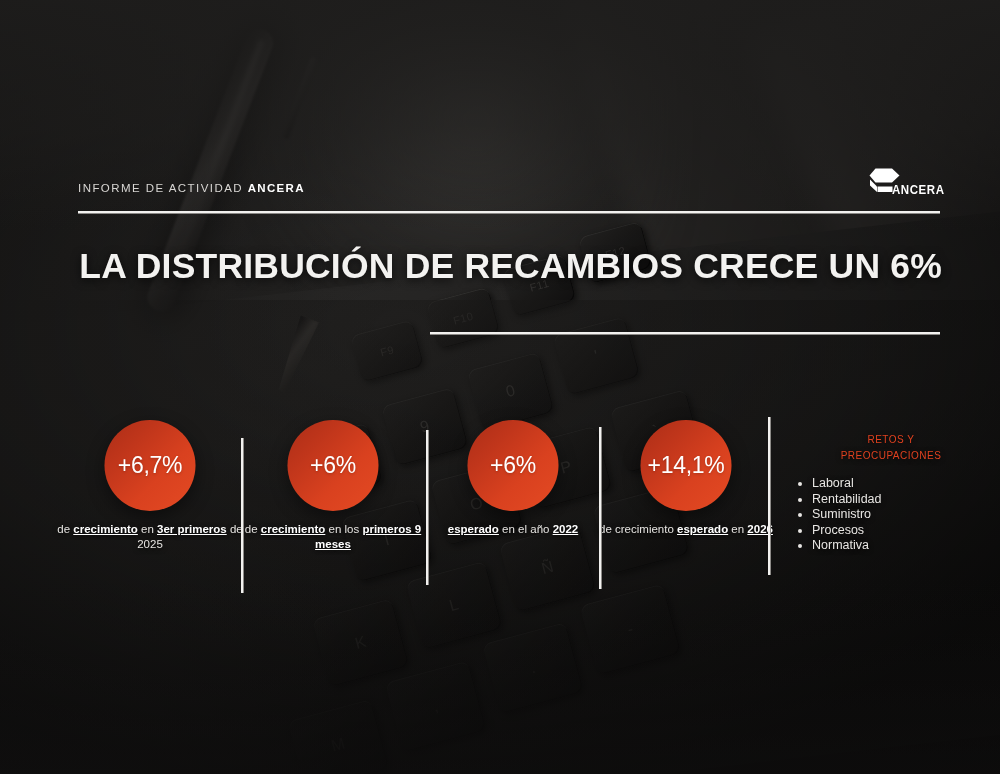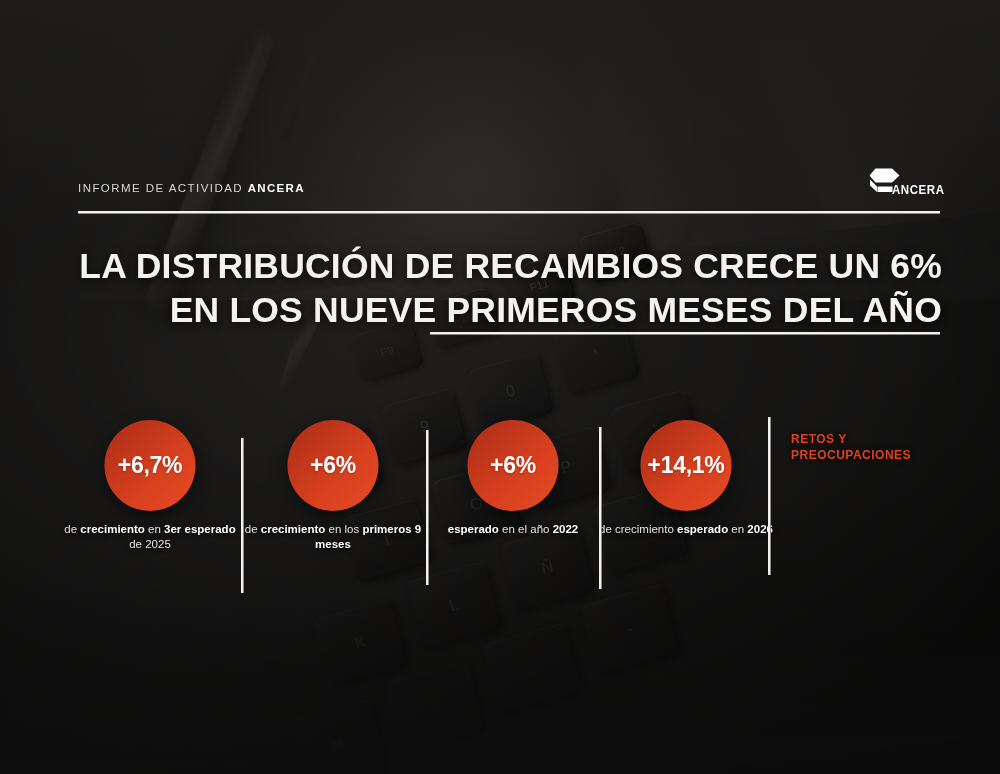--- a/index.html
+++ b/index.html
@@ -181,52 +181,53 @@
 
   .stat { position:absolute; top:0; width:186px; }
   .stat-circle {
     position:absolute; top:20px; left:50%; transform:translateX(-50%);
     width:91px; height:91px; border-radius:50%;
     background:linear-gradient(135deg,#ab2d17 0%, #c1361b 30%, #d9411f 62%, #e44a23 100%);
     box-shadow:0 6px 18px rgba(0,0,0,.45);
     display:flex; align-items:center; justify-content:center;
   }
   .stat-circle .val {
-    color:#fff; font-weight:700; font-size:23px; letter-spacing:-.3px;
+    color:#fff; font-weight:400; font-size:23px; letter-spacing:-.3px;
     line-height:1; text-shadow:0 1px 3px rgba(0,0,0,.22);
     margin-top:-1px;
   }
   .stat-caption {
     position:absolute; left:0; top:122px; width:186px;
     text-align:center;
     color:#e6e4e1; font-size:11.5px; line-height:15px; font-weight:400;
     text-shadow:0 1px 5px rgba(0,0,0,.8);
   }
-  .stat-caption b { color:#ffffff; font-weight:700; }
+  .stat-caption b { color:#ffffff; font-weight:700;text-decoration:underline; }
 
   .s1 { left:57px; }
   .s2 { left:240px; }
   .s3 { left:420px; }
   .s4 { left:593px; }
 
   .vdiv {
     position:absolute; width:3px;
     background:linear-gradient(90deg,#f2f1ef 0 55%, #8d8b88 55% 100%);
   }
   .vd1 { left:241px; top:438px; height:155px; }
   .vd2 { left:426px; top:430px; height:155px; }
   .vd3 { left:599px; top:427px; height:162px; }
   .vd4 { left:768px; top:417px; height:158px; }
 
   
   .risks { position:absolute; left:791px; top:432px; width:200px; }
   .risks-title {
-    color:#e0411f; font-size:12px; font-weight:700;
+    color:#e0411f; font-size:10px; font-weight:400;
     letter-spacing:.5px; line-height:15.5px;
     text-shadow:0 1px 5px rgba(0,0,0,.8);
+    text-align:center;
   }
   .risks-list {
     margin-top:13px; padding-left:21px;
     list-style:disc;
     color:#e8e6e3; font-size:12.5px; line-height:15.5px;
   }
   .risks-list li { margin:0; text-shadow:0 1px 5px rgba(0,0,0,.85); }
   .risks-list li::marker { color:#e8e6e3; }
 </style>
 </head>
@@ -331,33 +332,32 @@
         <path d="M9.5 19.5 L24.5 19.5 L24.5 25 L9.5 25 Z" fill="#ffffff"></path>
       </svg>
     </span>
     <span class="logo-word">ANCERA</span>
   </div>
 
   <div class="rule rule-head"></div>
 
   <div class="title">
     <span class="ln">LA DISTRIBUCIÓN DE RECAMBIOS CRECE UN 6%</span>
-    <span class="ln">EN LOS NUEVE PRIMEROS MESES DEL AÑO</span>
   </div>
 
   <div class="rule rule-title"></div>
 
 
   <div class="stats">
 
     <div class="stat s1">
       <div class="stat-circle">
         <span class="val">+6,7%</span>
       </div>
-      <div class="stat-caption"><span>de </span><b>crecimiento</b><span> en </span><b>3er esperado</b><span> de 2025</span></div>
+      <div class="stat-caption"><span>de </span><b>crecimiento</b><span> en </span><b>3er primeros</b><span> de 2025</span></div>
     </div>
 
     <div class="stat s2">
       <div class="stat-circle">
         <span class="val">+6%</span>
       </div>
       <div class="stat-caption"><span>de </span><b>crecimiento</b><span> en los </span><b>primeros 9 meses</b></div>
     </div>
 
     <div class="stat s3">
@@ -379,15 +379,22 @@
   <div class="vdiv vd1"></div>
   <div class="vdiv vd2"></div>
   <div class="vdiv vd3"></div>
   <div class="vdiv vd4"></div>
 
   <div class="risks">
     <div class="risks-title">
       <span>RETOS Y</span><br>
       <span>PREOCUPACIONES</span>
     </div>
+    <ul class="risks-list">
+        <li>Laboral</li>
+        <li>Rentabilidad</li>
+        <li>Suministro</li>
+        <li>Procesos</li>
+        <li>Normativa</li>
+      </ul>
   </div>
 
 </div>
 
 </body></html>

